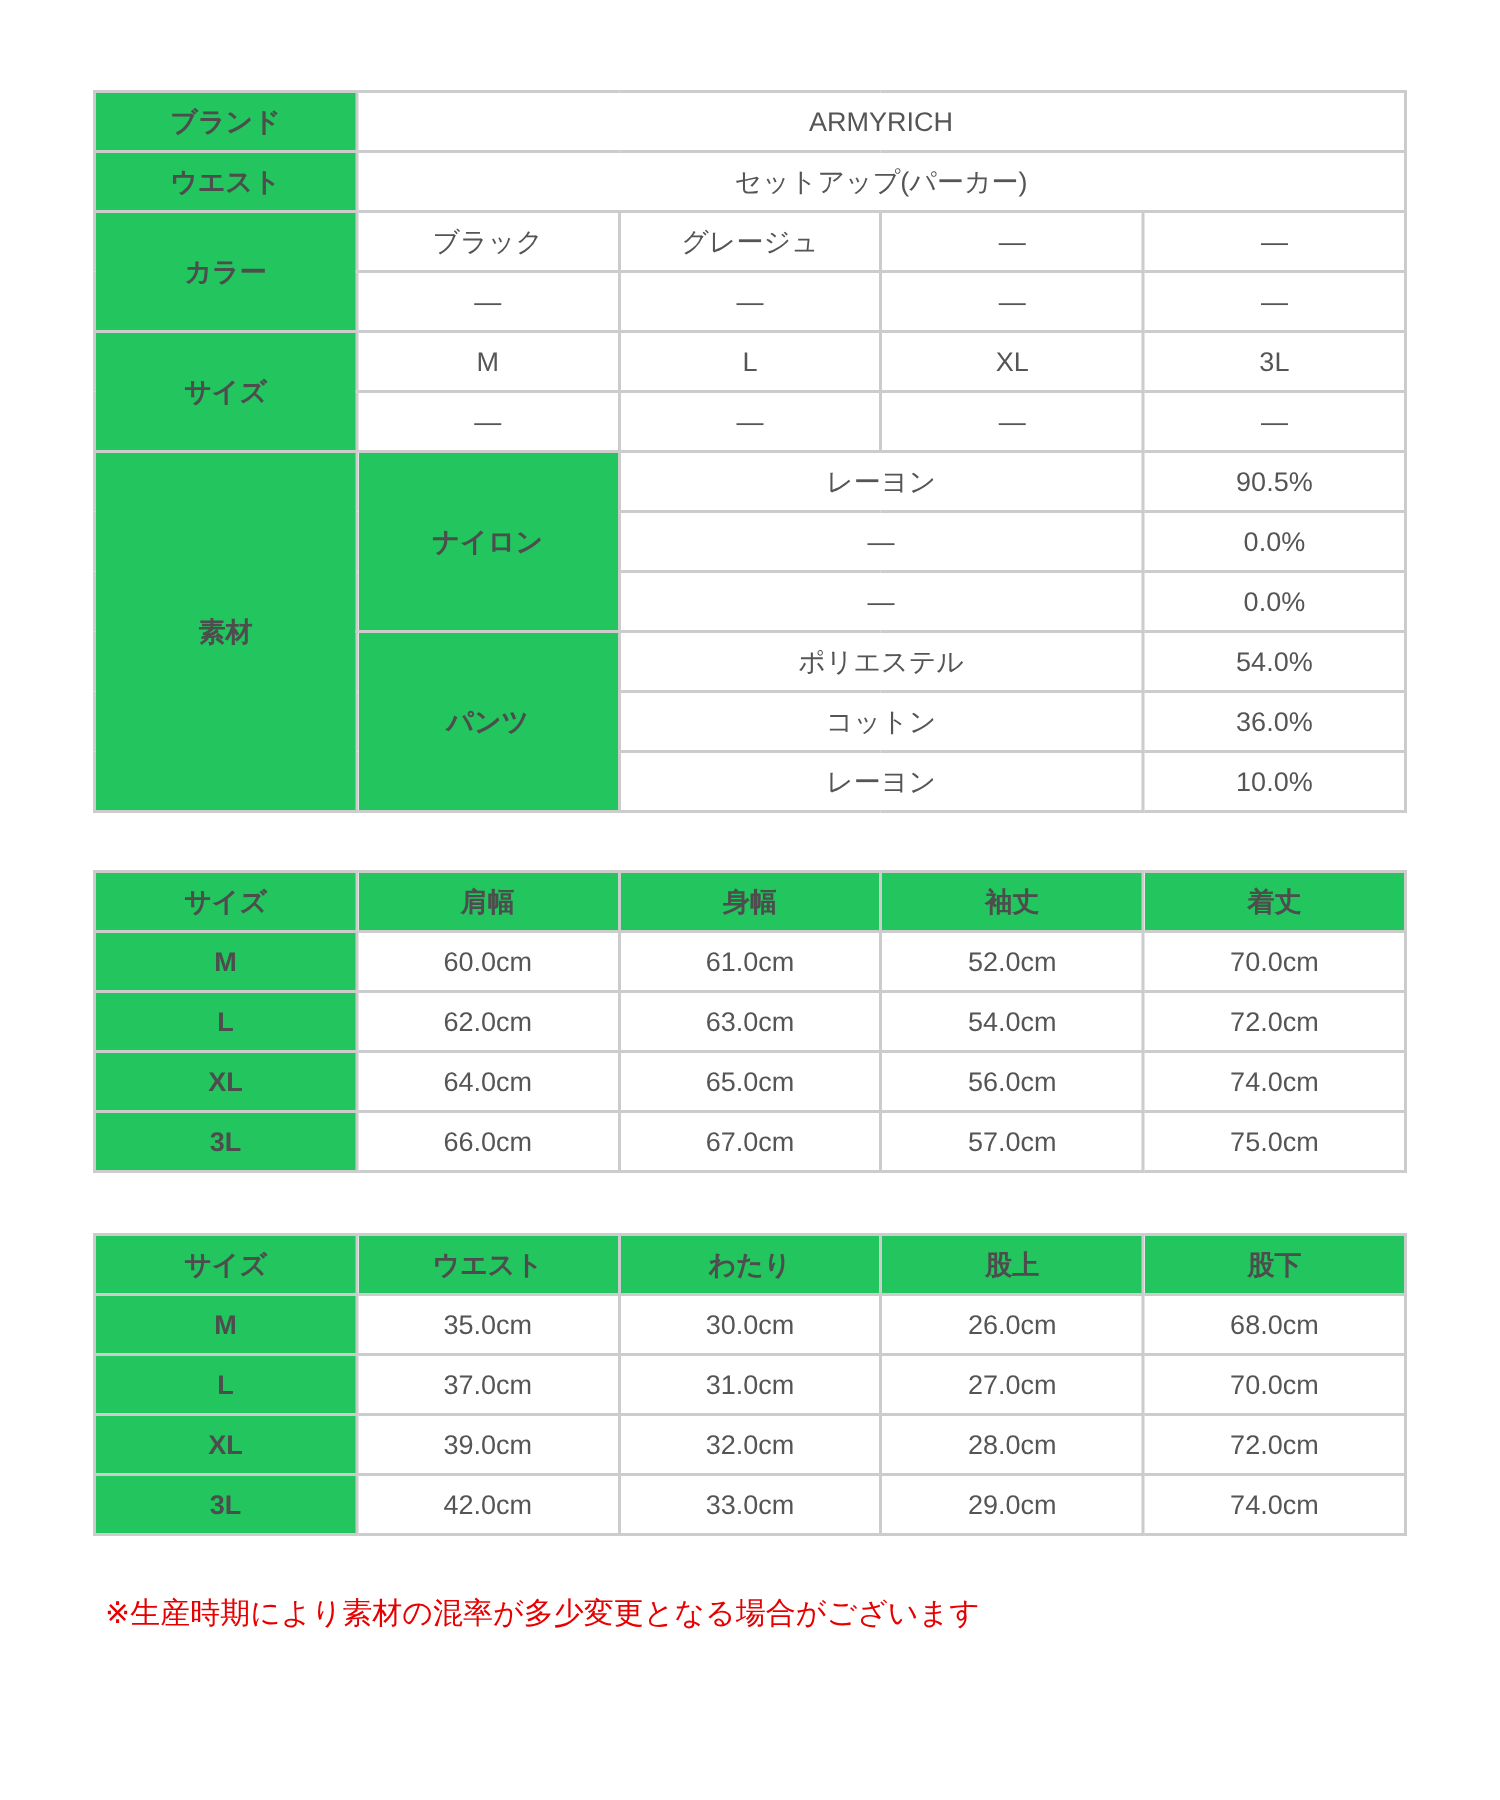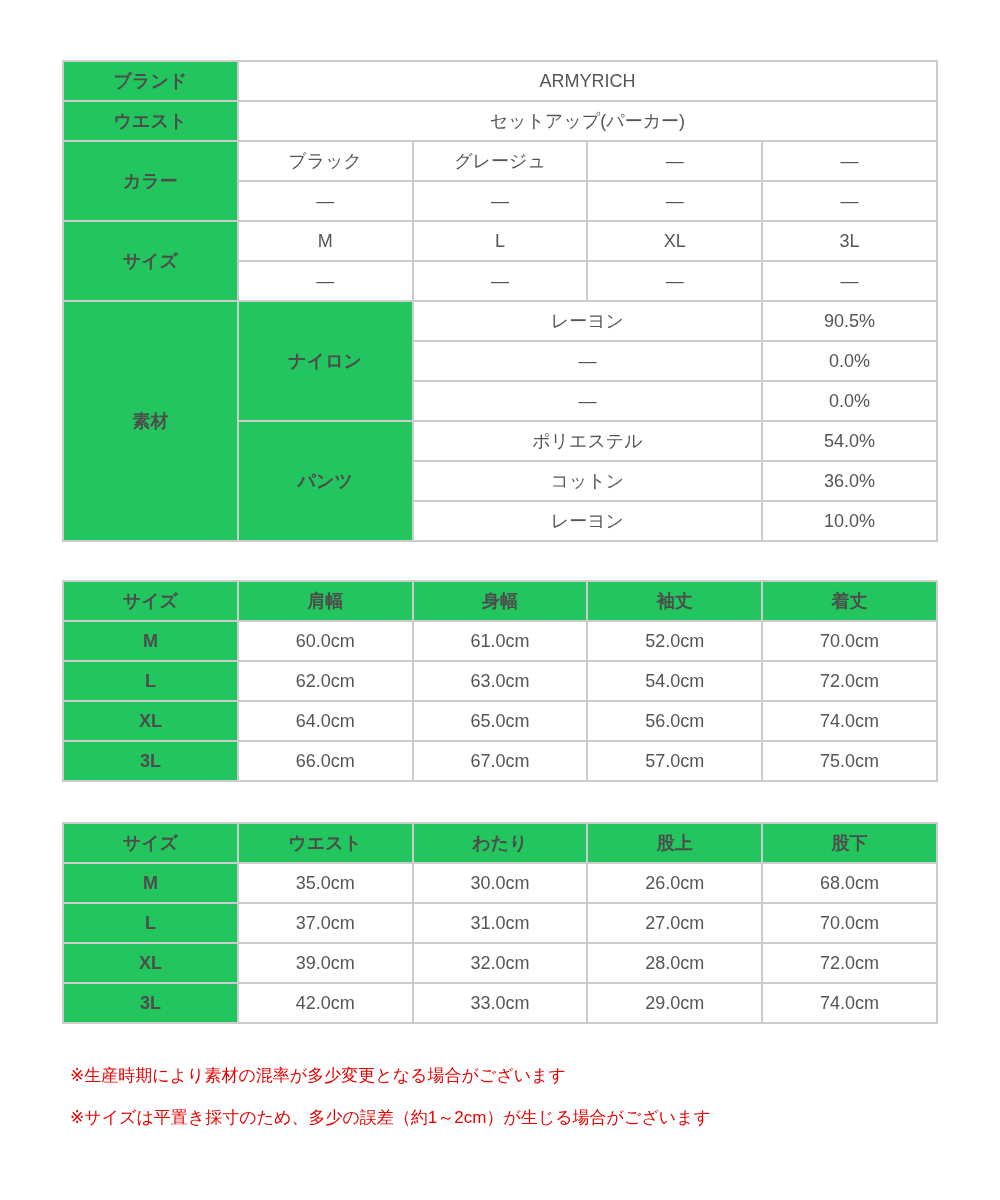--- a/index.html
+++ b/index.html
@@ -37,21 +37,21 @@
   table.spec td {
     background: #ffffff;
     color: #555555;
     font-weight: normal;
   }
   .t2 { margin-top: 38px; }
   .t3 { margin-top: 40px; }
 
   .notes { margin: 42px 0 0 8px; }
   .note {
-    font-size: 17px;
+    font-size: 20px;
     line-height: 20px;
     margin-bottom: 22px;
     white-space: nowrap;
   }
 </style>
 </head>
 <body style="background: rgb(255, 255, 255);">
 
 <div class="wrap">
 
@@ -217,16 +217,15 @@
         <td>42.0cm</td>
         <td>33.0cm</td>
         <td>29.0cm</td>
         <td>74.0cm</td>
       </tr>
     </tbody>
   </table>
 
   <div class="notes">
     <div class="note" style="color: rgb(230, 0, 0);">※生産時期により素材の混率が多少変更となる場合がございます</div>
-    <div class="note" style="color: rgb(230, 0, 0);">※サイズは平置き採寸のため、多少の誤差（約1～2cm）が生じる場合がございます</div>
   </div>
 
 </div>
 
 </body></html>

